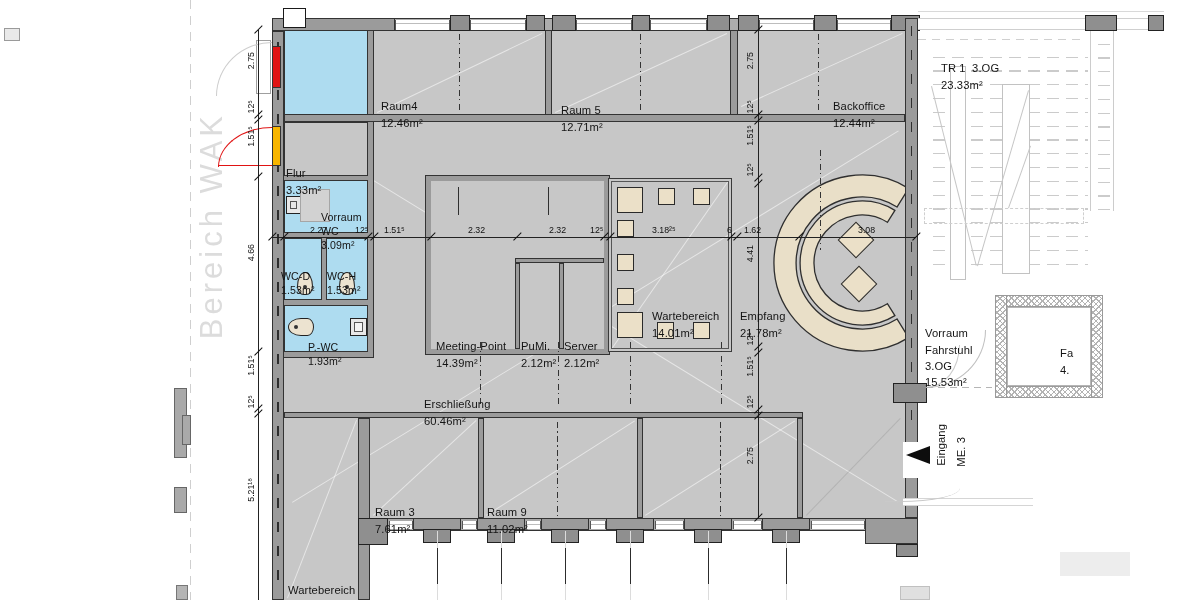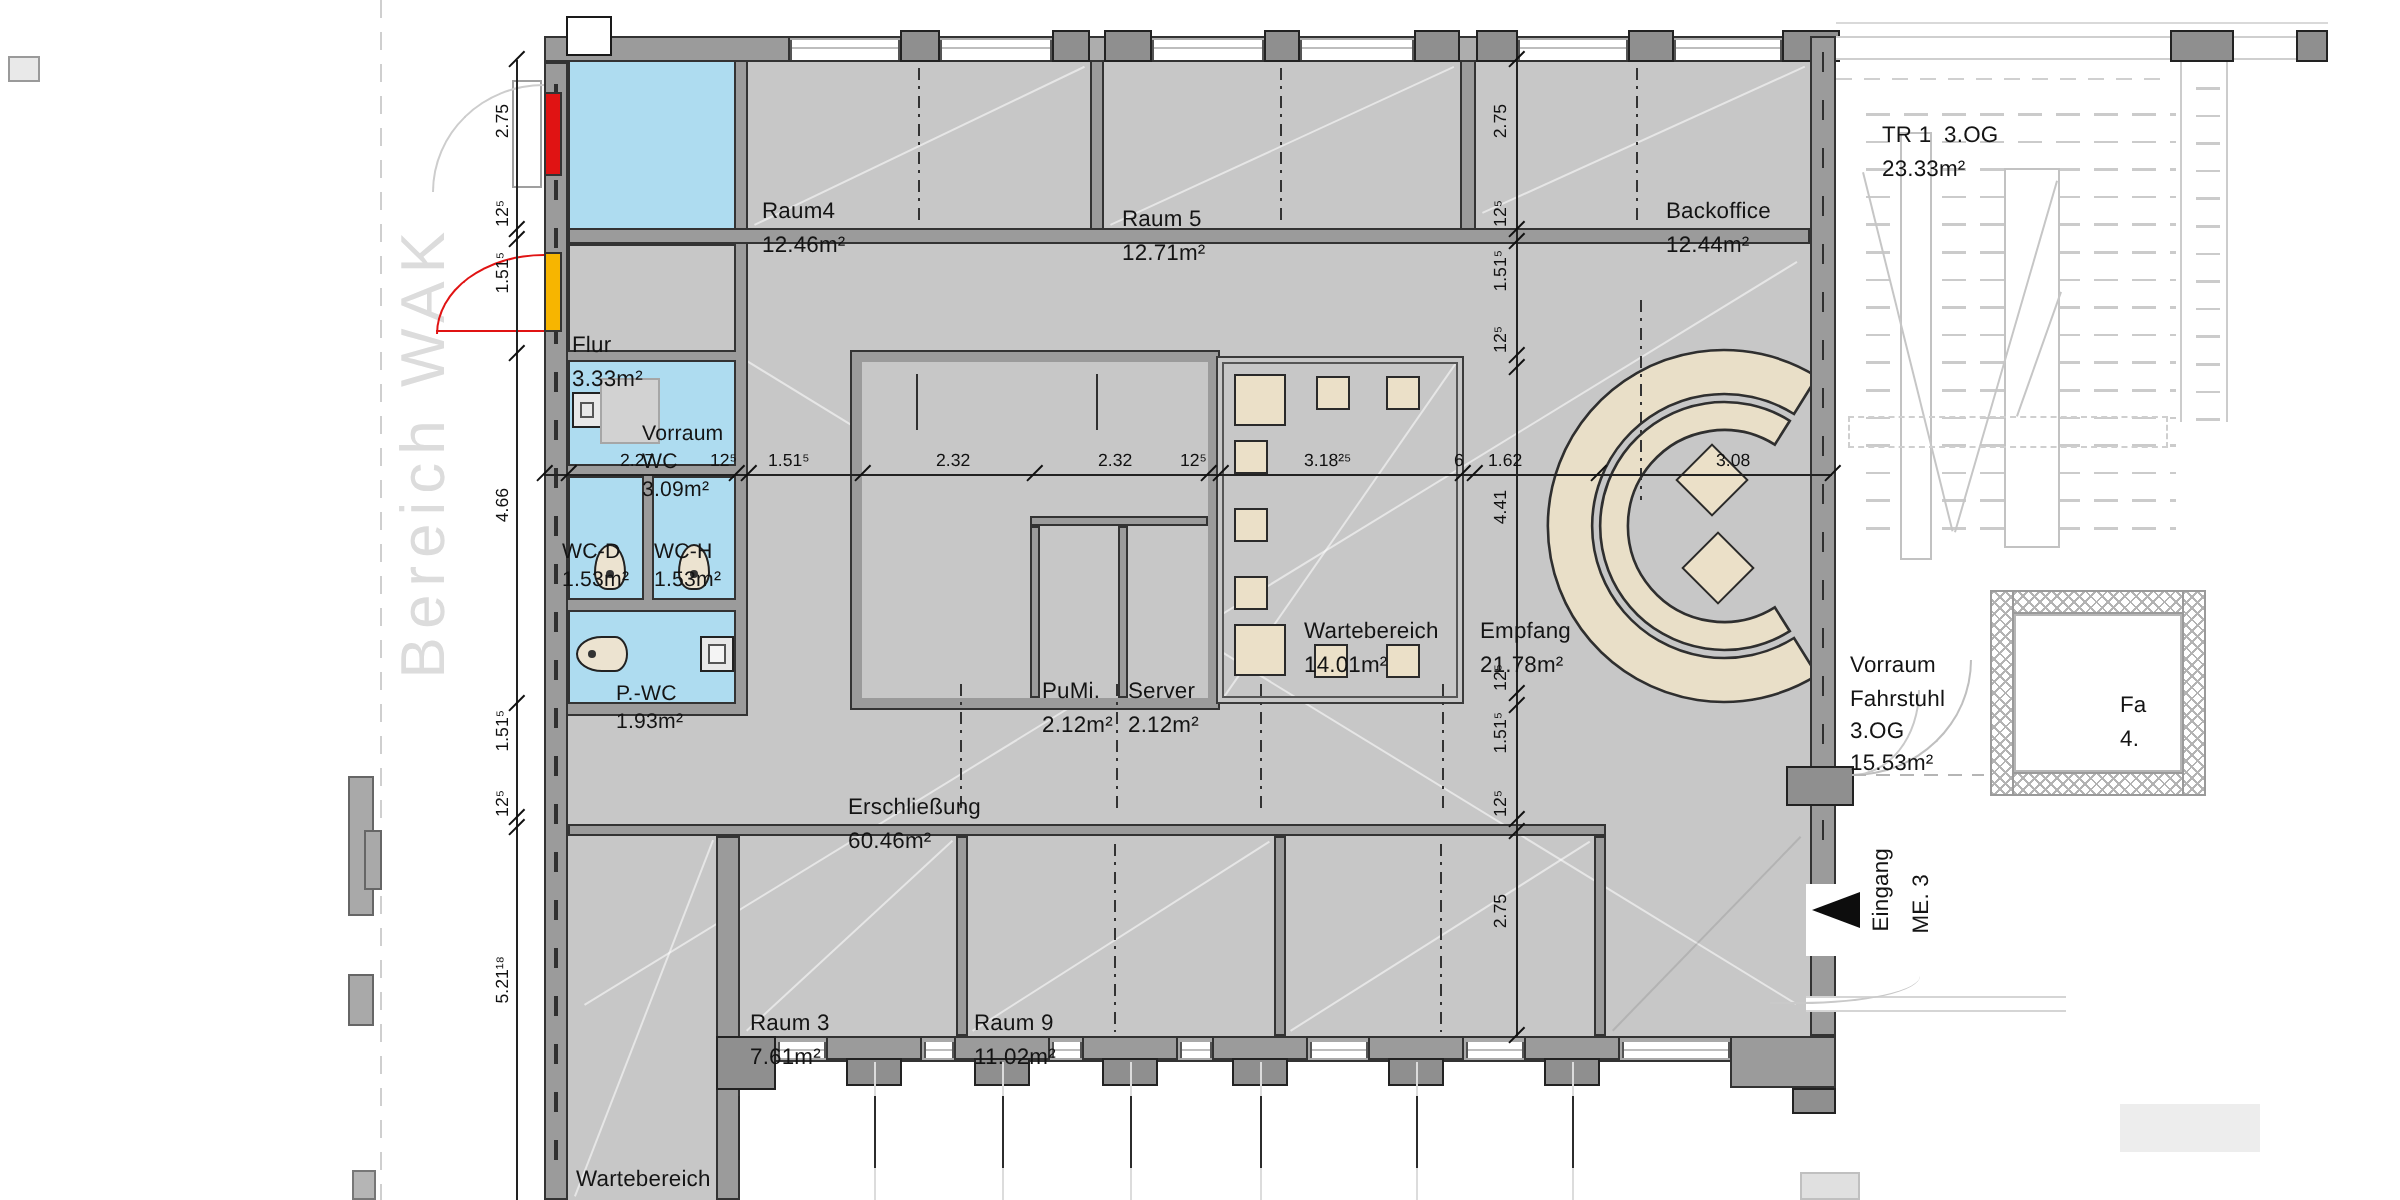--- a/index.html
+++ b/index.html
@@ -341,20 +341,23 @@
   </div>
   <div class="a rl small" style="left:281px;top:240px;">
     <div>WC-D</div><div>1.53m²</div>
   </div>
   <div class="a rl small" style="left:327px;top:240px;">
     <div>WC-H</div><div>1.53m²</div>
   </div>
   <div class="a rl small" style="left:308px;top:311px;">
     <div>P.-WC</div><div>1.93m²</div>
   </div>
+  <div class="a rl" style="left:436px;top:306px;">
+    <div>Meeting-Point</div><div>14.39m²</div>
+  </div>
   <div class="a rl" style="left:521px;top:306px;">
     <div>PuMi.</div><div>2.12m²</div>
   </div>
   <div class="a rl" style="left:564px;top:306px;">
     <div>Server</div><div>2.12m²</div>
   </div>
   <div class="a rl" style="left:652px;top:276px;">
     <div>Wartebereich</div><div>14.01m²</div>
   </div>
   <div class="a rl" style="left:740px;top:276px;">

